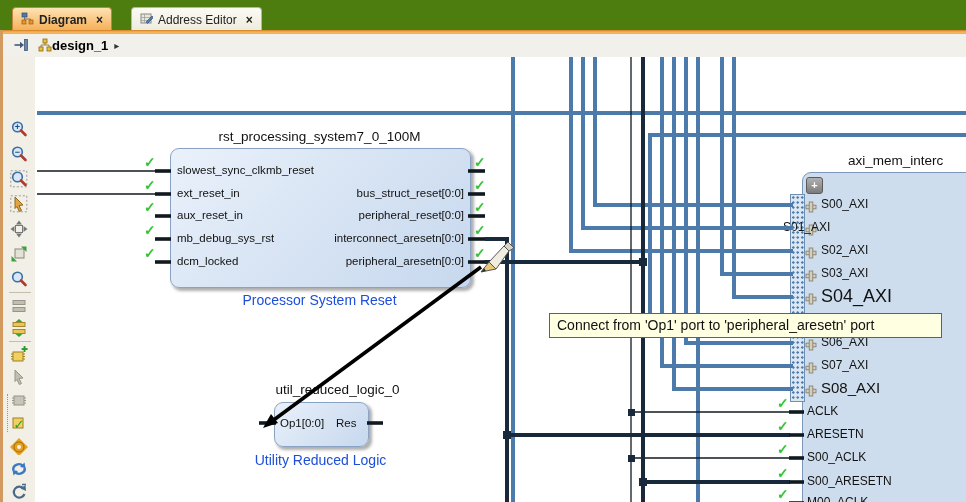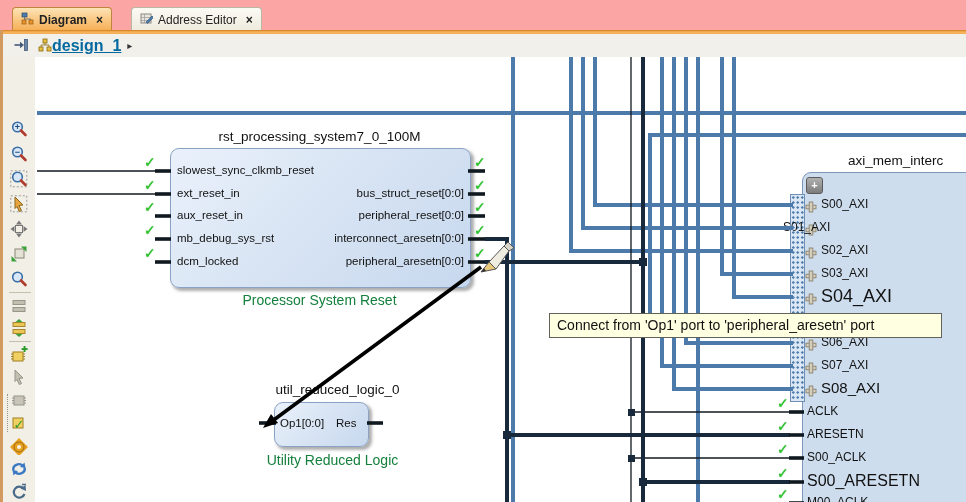--- a/index.html
+++ b/index.html
@@ -1,44 +1,44 @@
 <!DOCTYPE html>
 <html><head>
 <meta charset="utf-8">
 <style>
   html,body{margin:0;padding:0;background:#888;}
   #app{position:relative;width:966px;height:502px;overflow:hidden;
        font-family:"Liberation Sans","DejaVu Sans",sans-serif;background:#fff;
        -webkit-font-smoothing:antialiased;}
   .abs{position:absolute;}
   
-  #tab-bar{left:0;top:0;width:966px;height:48px;background:#fca5a5;border-bottom:0;}
+  #tab-bar{left:0;top:0;width:966px;height:48px;background:#4d7c0f;border-bottom:0;}
   .tab{position:absolute;top:7px;height:23px;display:flex;align-items:center;gap:5px;
        padding:0 8px;border:1px solid #b9b6a4;border-bottom:none;border-radius:4px 4px 0 0;
        background:linear-gradient(#fbfaf4,#eeebdd);font-size:12px;color:#222;cursor:default;}
   .tab.active{background:linear-gradient(#fde3b5,#f5ae53);border-color:#c08540;font-weight:bold;}
   .tab .close{font-weight:bold;font-size:12px;color:#222;margin-left:4px;}
   #orange-strip{left:0;top:30px;width:966px;height:4px;
        background:linear-gradient(#eda03f,#f6b55e 40%,#f0a64a);border-top:1px solid #d88a2e;}
   #breadcrumb-bar{left:0;top:34px;width:966px;height:23px;background:#f1f0ea;
        border-bottom:1px solid #b5b29e;display:flex;align-items:center;}
-  #breadcrumb-bar .crumb-label{font-size:16px;color:#0369a1;font-weight:bold;margin-left:5px;text-decoration:underline;}
+  #breadcrumb-bar .crumb-label{font-size:13px;color:#000000;font-weight:bold;margin-left:5px;}
   #breadcrumb-bar .crumb-arrow{font-size:10px;color:#333;margin-left:6px;}
   #left-edge{left:0;top:30px;width:3px;height:472px;background:#d29a5e;}
   #toolbar{left:3px;top:57px;width:32px;height:445px;background:#f1efe6;border-right:1px solid #c6c3b0;}
   .tb-icon{position:absolute;left:7px;width:18px;height:18px;}
   .tb-sep{position:absolute;left:6px;width:22px;height:1px;background:#c2bfae;}
   .tb-handle{position:absolute;left:4px;width:1px;height:38px;border-left:1px dotted #9a9786;}
   
   #canvas-bg{left:35px;top:57px;width:931px;height:445px;background:#ffffff;}
   .block{position:absolute;border:1.5px solid #8aa3c4;border-radius:9px;
          background:linear-gradient(135deg,#eaf1fb 0%,#d9e5f4 45%,#c7d8ee 100%);
          box-shadow:2.5px 2.5px 3px rgba(110,110,110,.55);}
   .block-title{position:absolute;font-size:13.5px;color:#111;text-align:center;white-space:nowrap;}
-  .block-type{position:absolute;font-size:14px;color:#15803d;text-align:center;white-space:nowrap;}
+  .block-type{position:absolute;font-size:14px;color:#1d4ed8;text-align:center;white-space:nowrap;}
   .port-label{position:absolute;font-size:11.5px;color:#111;white-space:nowrap;height:14px;line-height:14px;}
   .check{position:absolute;font-size:14px;font-weight:bold;color:#2ecc2e;
          text-shadow:0 0 1px #1a8a1a;line-height:14px;}
   #axi-block{left:802px;top:172px;width:175px;height:340px;border-radius:9px 0 0 0;
          background:#cddded;border:1.5px solid #7d97bb;box-shadow:none;}
   #axi-strip{left:790px;top:194px;width:13px;height:206px;background:#dbe7f4;
          background-image:radial-gradient(#4c7bab 1.1px,transparent 1.3px);
          background-size:4.5px 5px;border:1px solid #6f8fb5;}
   #axi-plus-btn{left:806px;top:177px;width:15px;height:15px;border:1px solid #5a5a5a;border-radius:3px;
          background:linear-gradient(#b0b0b0,#7c7c7c);color:#fff;font-weight:bold;font-size:11px;
@@ -184,21 +184,21 @@
   <div class="abs" id="canvas-bg"></div>
 
   <div class="abs block zblocks" style="left:170px;top:148px;width:299px;height:138px;"></div>
   <div class="block-title ztext abs" style="left:170px;top:129px;width:299px;">rst_processing_system7_0_100M</div>
   <div class="block-type ztext abs" style="left:170px;top:292px;width:299px;">Processor System Reset</div>
 
   <div class="abs block zblocks" style="left:274px;top:402px;width:93px;height:43px;"></div>
   <div class="block-title ztext abs" style="left:245px;top:382px;width:185px;">util_reduced_logic_0</div>
   <div class="port-label ztext abs" style="left:280px;top:416px;">Op1[0:0]</div>
   <div class="port-label ztext abs" style="left:336px;top:416px;width:28px;text-align:left;">Res</div>
-  <div class="block-type ztext abs" style="left:240px;top:452px;width:185px;">Utility Reduced Logic</div>
+  <div class="block-type ztext abs" style="left:228px;top:452px;width:185px;">Utility Reduced Logic</div>
 
   <div class="abs zblocks" id="axi-block"></div>
   <div class="block-title ztext abs" style="left:848px;top:153px;text-align:left;width:130px;">axi_mem_interc</div>
   <div class="abs zstrip" id="axi-strip"></div>
   <div class="abs ztext" id="axi-plus-btn">+</div>
 
   <svg class="abs" id="wires" xmlns="http://www.w3.org/2000/svg">
 
     <g stroke="#4c7bab" stroke-width="4" fill="none">
       <path d="M37,113 H966"></path>
@@ -336,17 +336,17 @@
         <rect x="1" y="4.2" width="10" height="3.6" fill="#d6cfbc" stroke="#8a8270" stroke-width="0.9"></rect>
         <rect x="4.2" y="1" width="3.6" height="10" fill="#d6cfbc" stroke="#8a8270" stroke-width="0.9"></rect>
       </svg></div>
     <div class="port-label ztext abs" style="left: 821px; top: 381px; font-size: 15px;">S08_AXI</div>
     <div class="port-label ztext abs" style="left: 807px; top: 404px; font-size: 12px;">ACLK</div>
     <div class="check zcheck abs" style="left: 777px; top: 396px;">✓</div>
     <div class="port-label ztext abs" style="left: 807px; top: 427px; font-size: 12px;">ARESETN</div>
     <div class="check zcheck abs" style="left: 777px; top: 419px;">✓</div>
     <div class="port-label ztext abs" style="left: 807px; top: 450px; font-size: 12px;">S00_ACLK</div>
     <div class="check zcheck abs" style="left: 777px; top: 442px;">✓</div>
-    <div class="port-label ztext abs" style="left: 807px; top: 474px; font-size: 16px;">S00_ARESETN</div>
+    <div class="port-label ztext abs" style="left: 807px; top: 474px; font-size: 12px;">S00_ARESETN</div>
     <div class="check zcheck abs" style="left: 777px; top: 466px;">✓</div>
     <div class="port-label ztext abs" style="left: 807px; top: 495px; font-size: 12px;">M00_ACLK</div>
     <div class="check zcheck abs" style="left: 777px; top: 487px;">✓</div>
   </div>
 
 </body></html>

